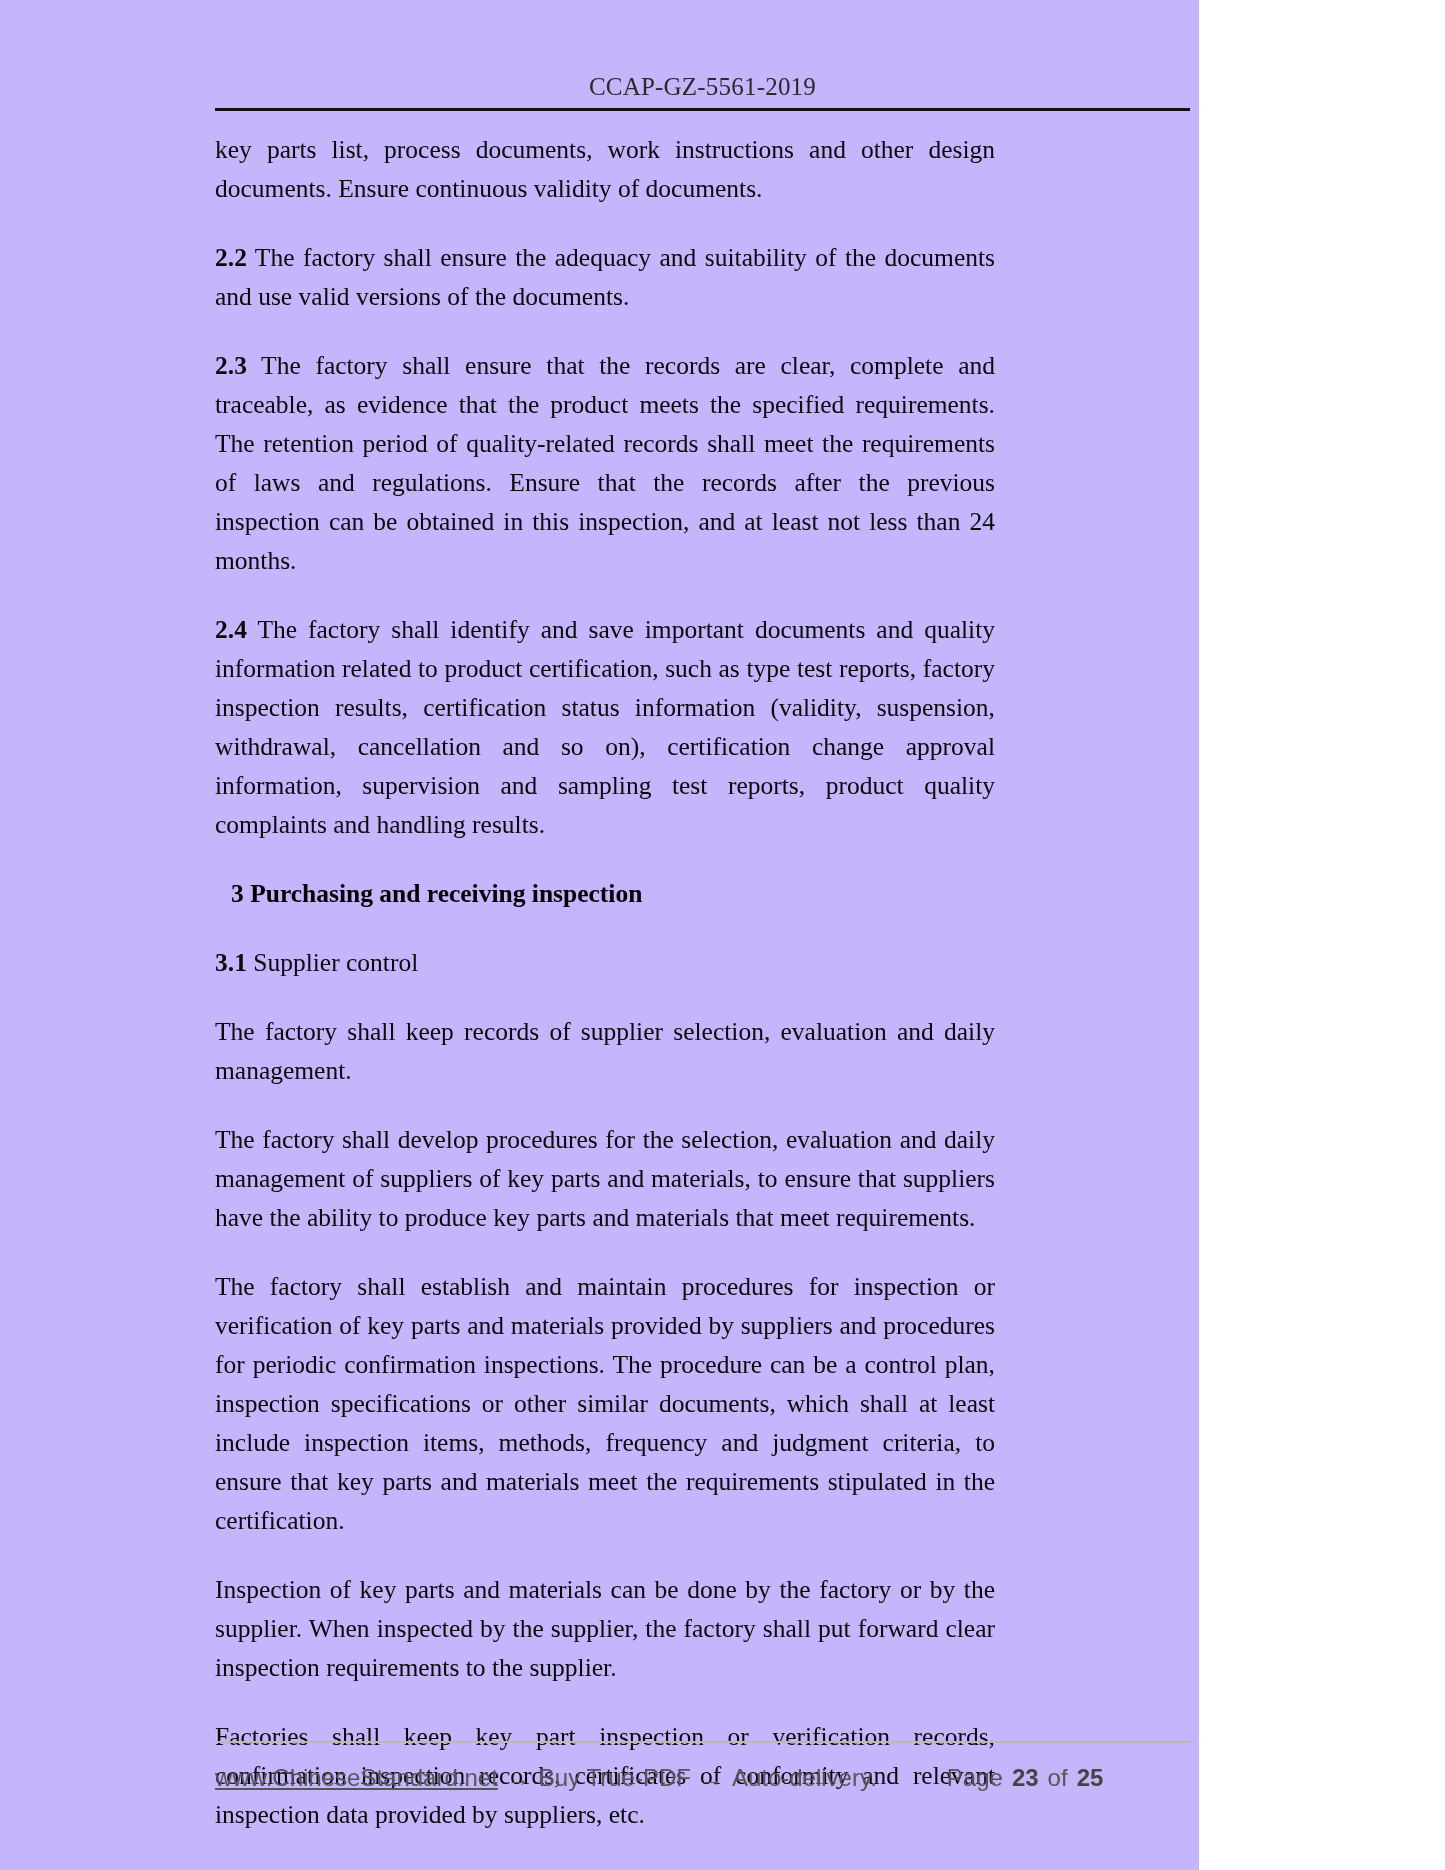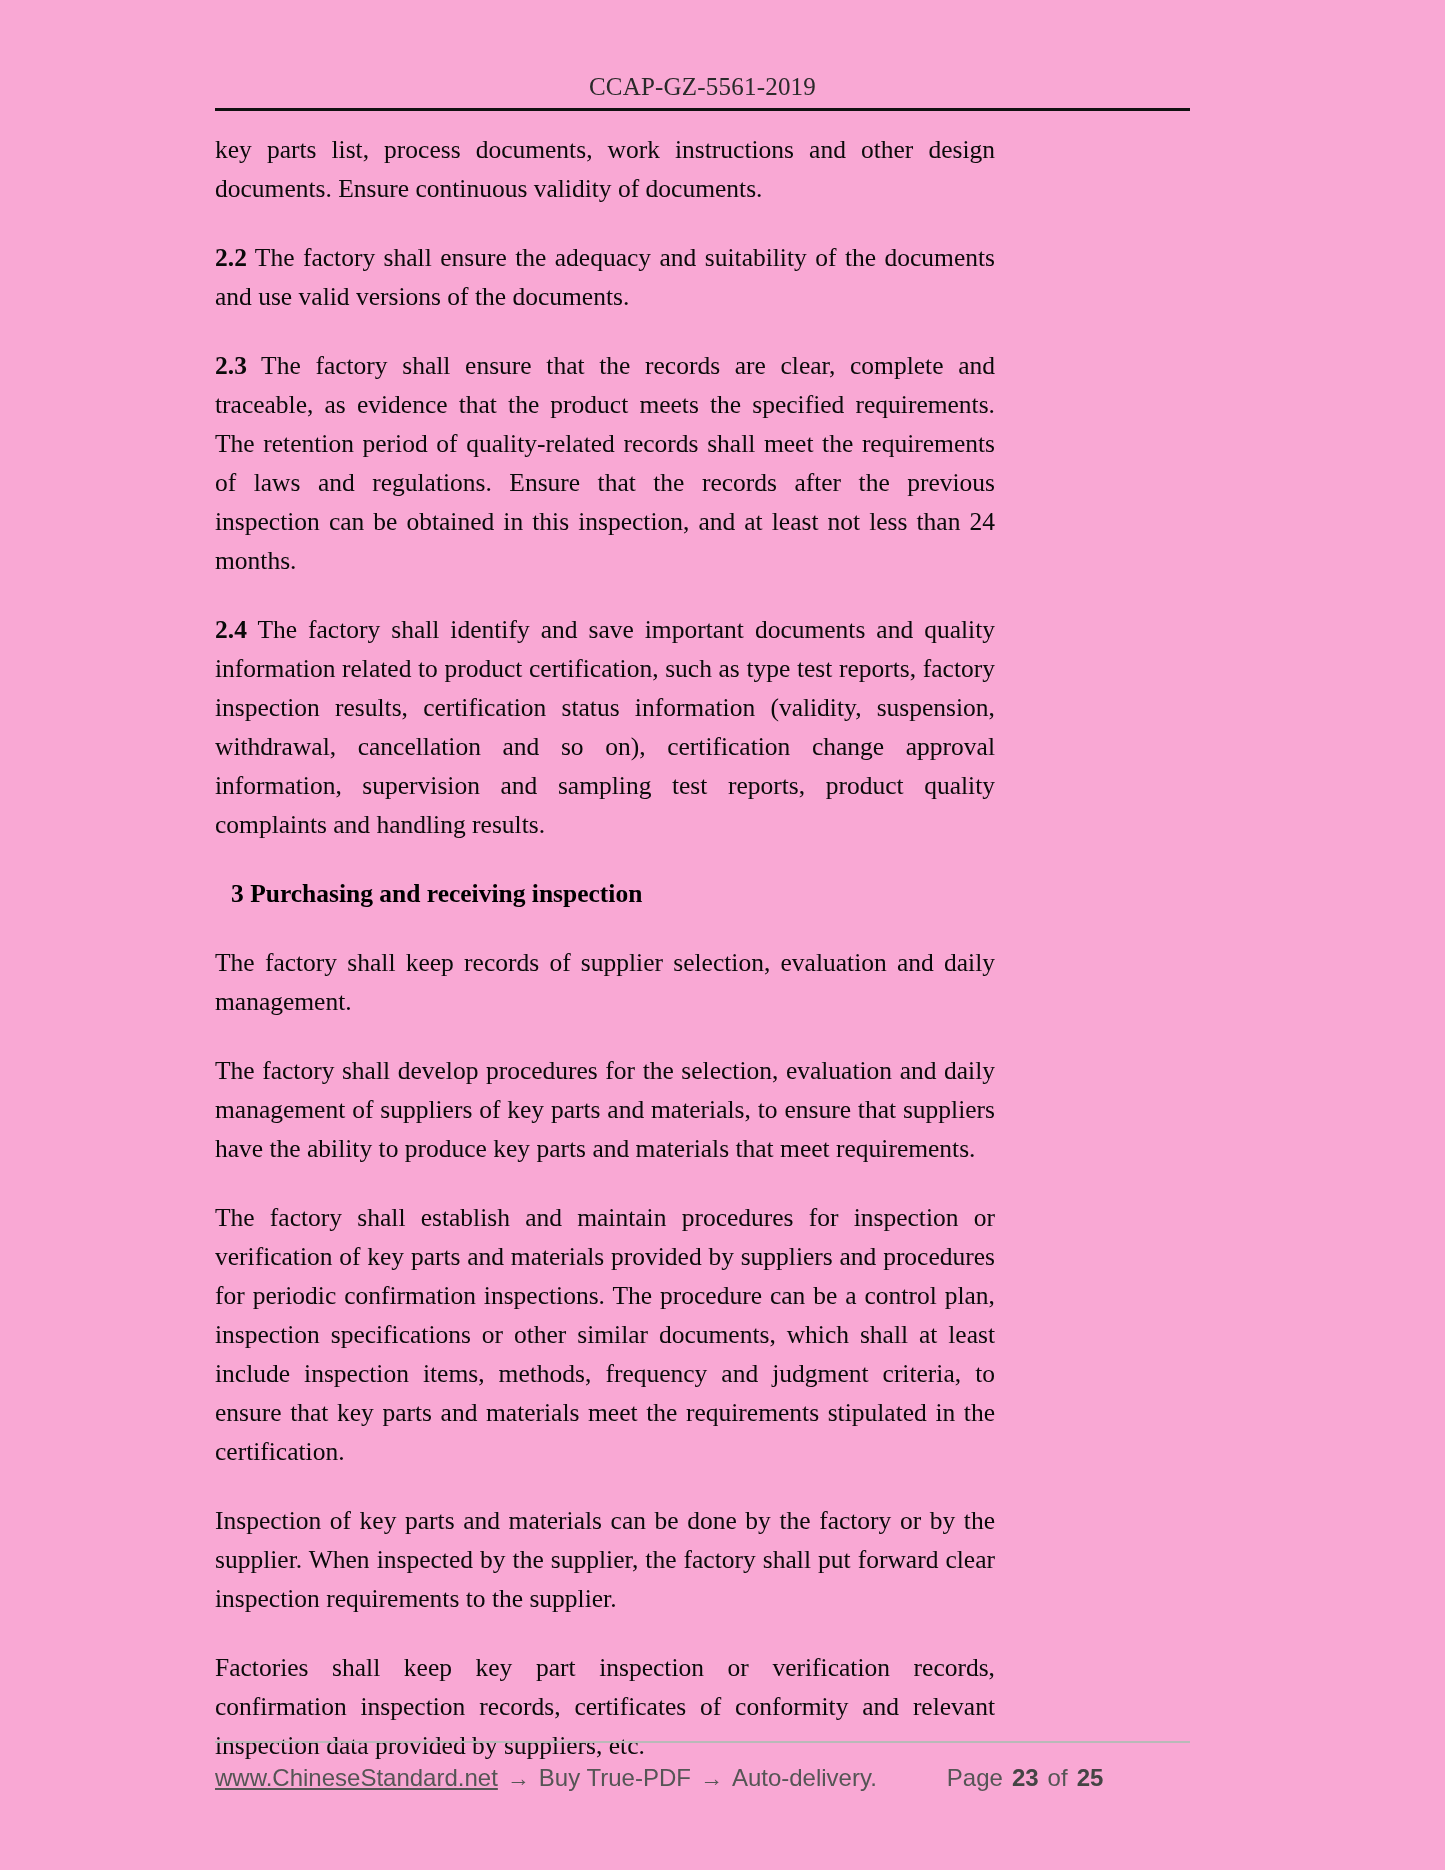--- a/index.html
+++ b/index.html
@@ -2,23 +2,23 @@
 <html><head>
 <meta charset="utf-8">
 <style>
   html, body {
     margin: 0;
     padding: 0;
     background: #ffffff;
   }
   .page {
     position: relative;
-    width: 1445px;
+    width: 1199px;
     height: 1870px;
-    background: #f9a8d4;
+    background: #c4b5fd;
     overflow: hidden;
     font-family: "Liberation Serif", "DejaVu Serif", serif;
     color: #000000;
   }
 
   
   .header {
     position: absolute;
     left: 215px;
     top: 72px;
@@ -122,20 +122,21 @@
     <div class="header-title">CCAP-GZ-5561-2019</div>
     <div class="header-rule"></div>
   </div>
 
   <div class="body" id="body-content">
       <div class="para">key parts list, process documents, work instructions and other design documents. Ensure continuous validity of documents.</div>
       <div class="para"><span class="num">2.2</span><span> The factory shall ensure the adequacy and suitability of the documents and use valid versions of the documents.</span></div>
       <div class="para"><span class="num">2.3</span><span> The factory shall ensure that the records are clear, complete and traceable, as evidence that the product meets the specified requirements. The retention period of quality-related records shall meet the requirements of laws and regulations. Ensure that the records after the previous inspection can be obtained in this inspection, and at least not less than 24 months.</span></div>
       <div class="para"><span class="num">2.4</span><span> The factory shall identify and save important documents and quality information related to product certification, such as type test reports, factory inspection results, certification status information (validity, suspension, withdrawal, cancellation and so on), certification change approval information, supervision and sampling test reports, product quality complaints and handling results.</span></div>
       <div class="heading">3 Purchasing and receiving inspection</div>
+      <div class="subheading"><span class="num">3.1</span><span> Supplier control</span></div>
       <div class="para">The factory shall keep records of supplier selection, evaluation and daily management.</div>
       <div class="para">The factory shall develop procedures for the selection, evaluation and daily management of suppliers of key parts and materials, to ensure that suppliers have the ability to produce key parts and materials that meet requirements.</div>
       <div class="para">The factory shall establish and maintain procedures for inspection or verification of key parts and materials provided by suppliers and procedures for periodic confirmation inspections. The procedure can be a control plan, inspection specifications or other similar documents, which shall at least include inspection items, methods, frequency and judgment criteria, to ensure that key parts and materials meet the requirements stipulated in the certification.</div>
       <div class="para">Inspection of key parts and materials can be done by the factory or by the supplier. When inspected by the supplier, the factory shall put forward clear inspection requirements to the supplier.</div>
       <div class="para">Factories shall keep key part inspection or verification records, confirmation inspection records, certificates of conformity and relevant inspection data provided by suppliers, etc.</div>
     </div>
 
   <div class="footer">
     <div class="footer-rule"></div>
     <div class="footer-row">

